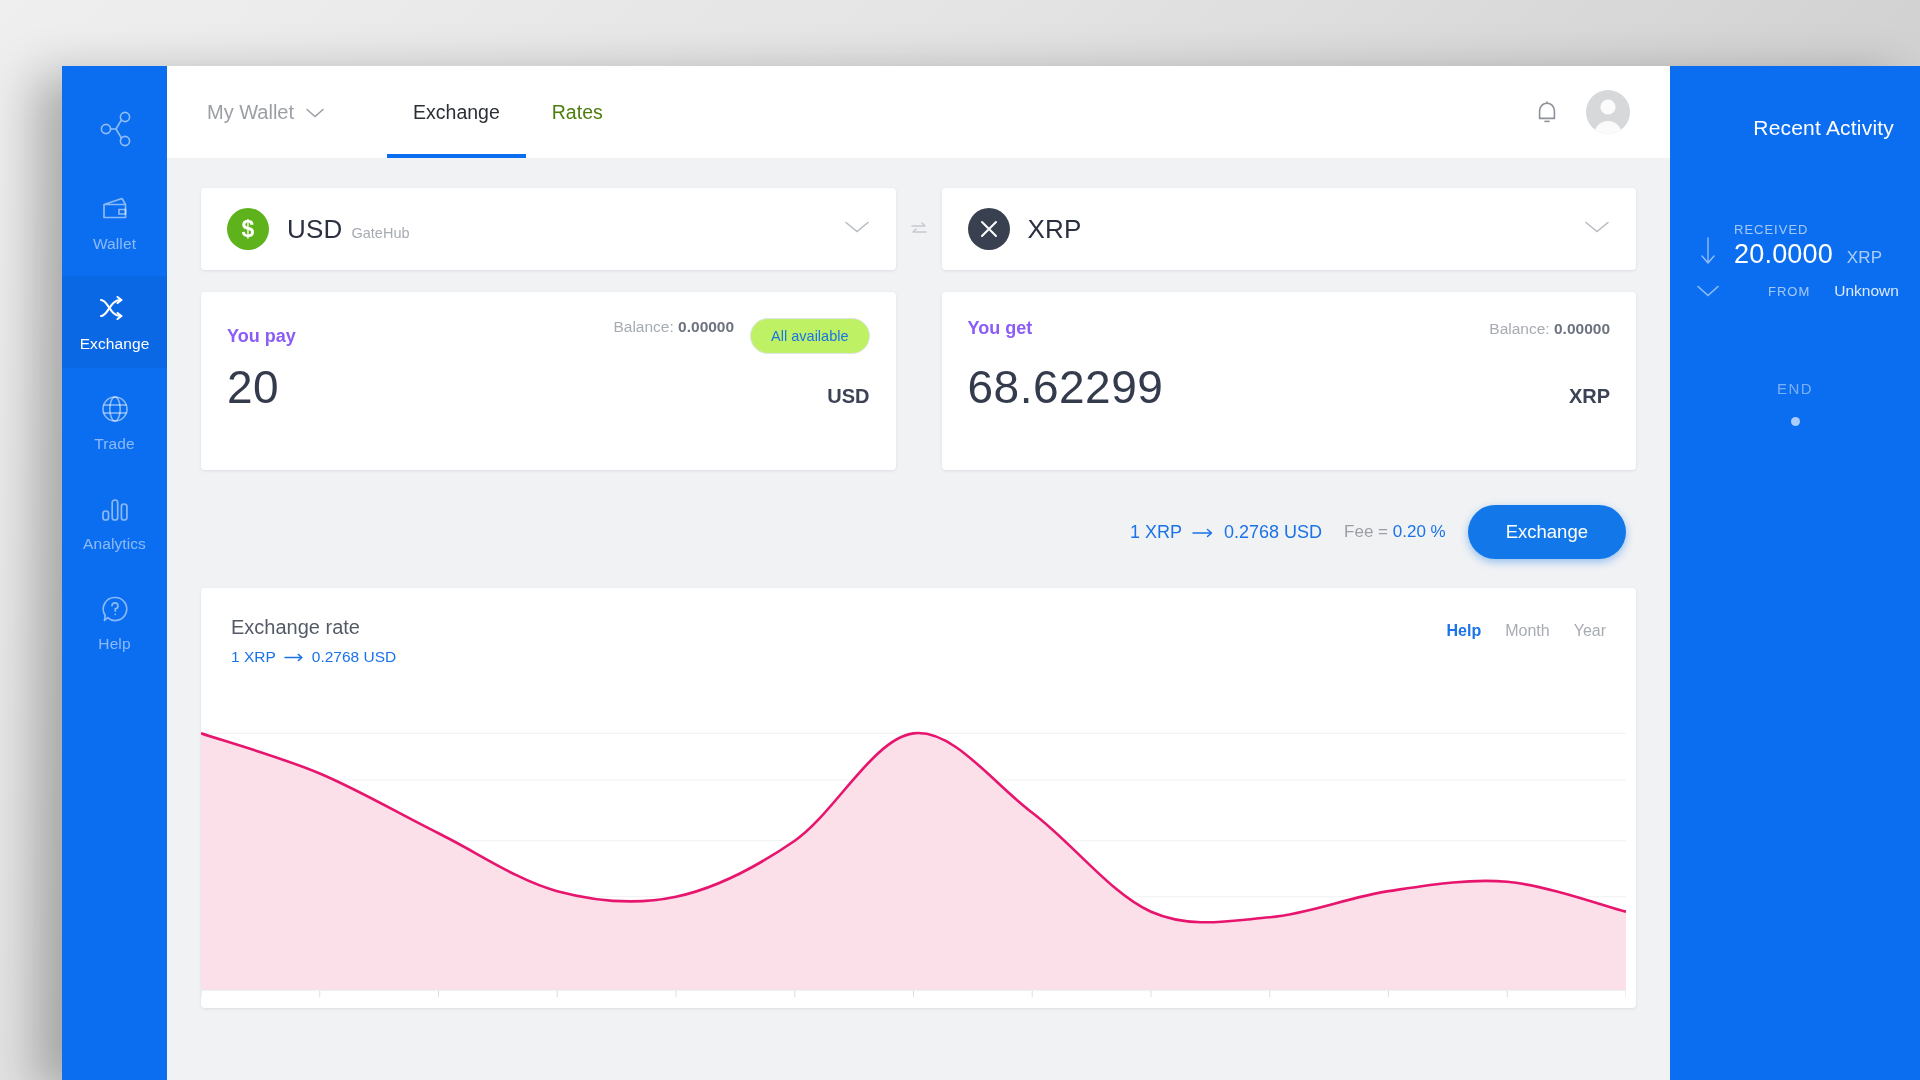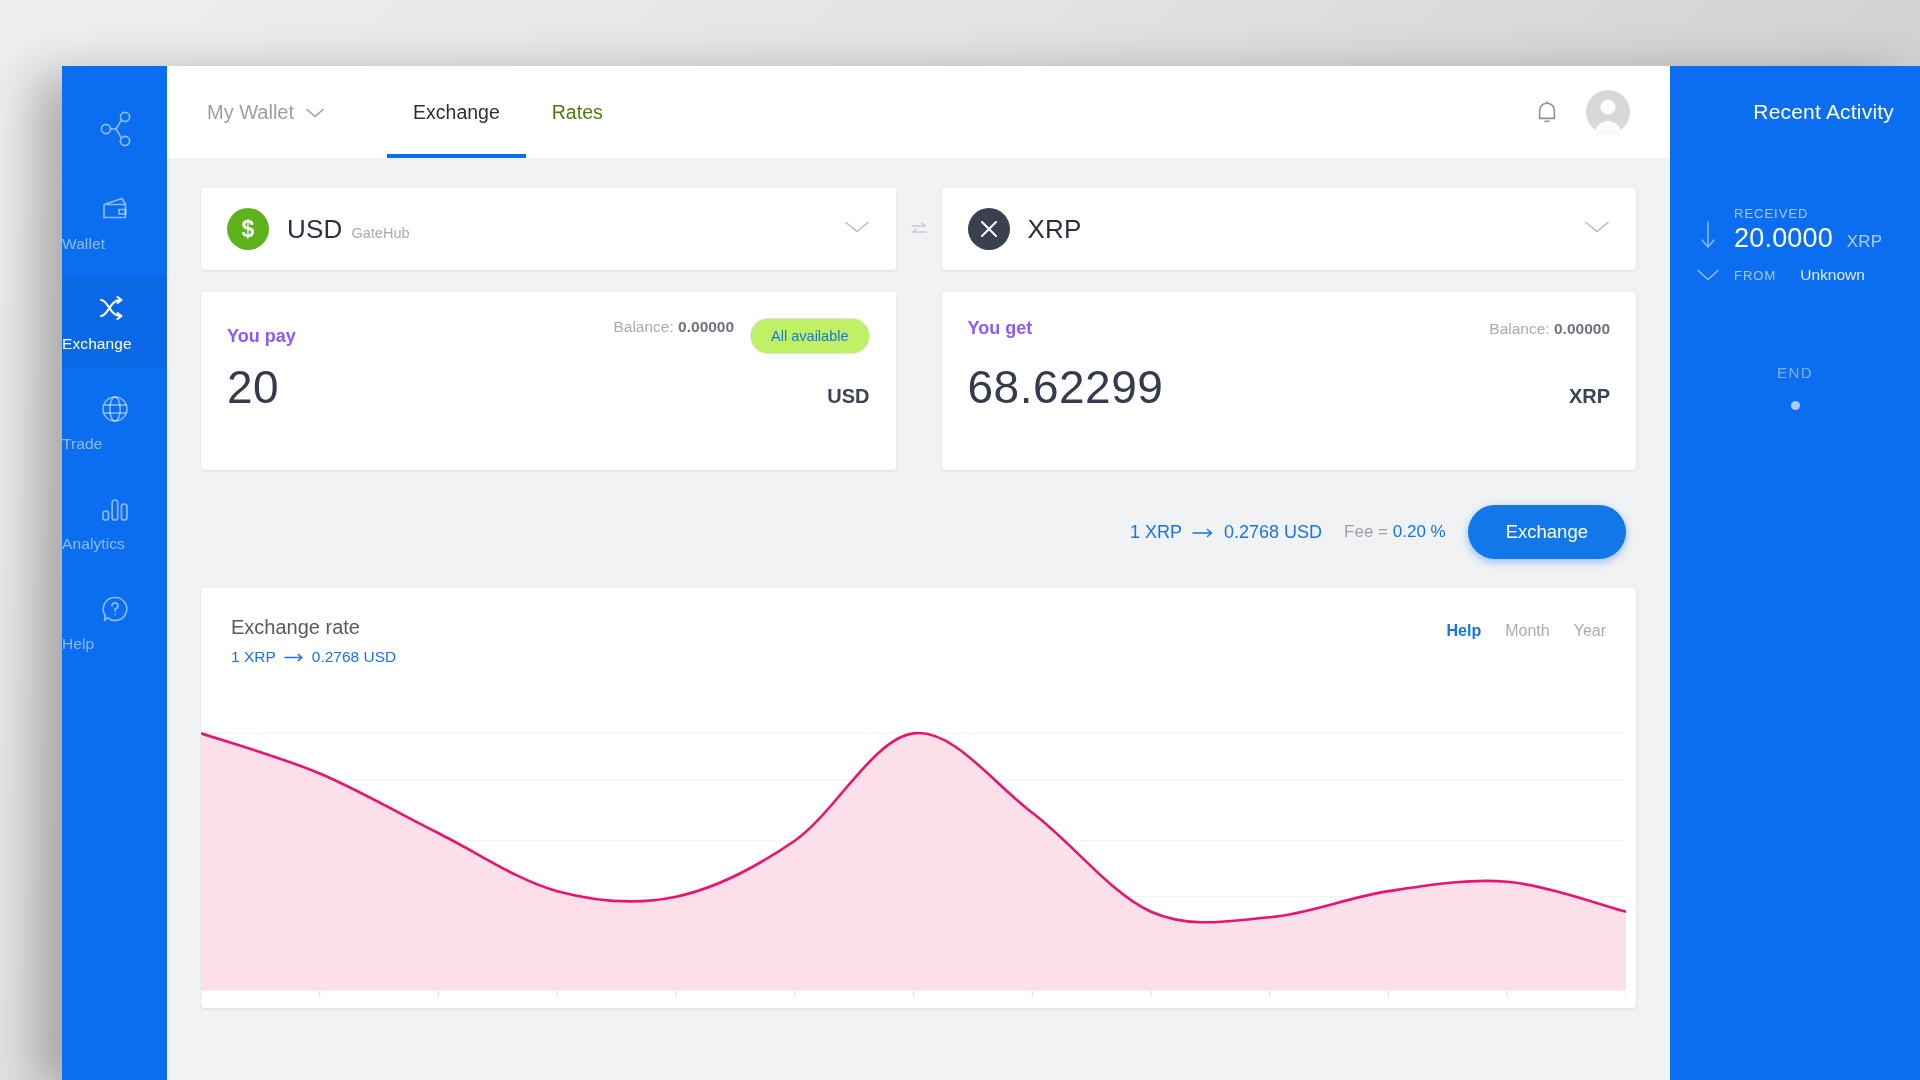--- a/index.html
+++ b/index.html
@@ -43,20 +43,21 @@
     display: flex;
     align-items: center;
     justify-content: center;
     opacity: .55;
   }
   .nav-item {
     height: 92px;
     margin-top: 8px;
     display: flex;
     flex-direction: column;
+    align-items: center;
     justify-content: center;
     gap: 9px;
     cursor: pointer;
     position: relative;
     color: rgba(255,255,255,.52);
   }
   .nav-item.active { color: #ffffff; background: #0a68e4; }
   .nav-item .nav-icon { display: flex; align-items: center; justify-content: center; height: 34px; }
   .nav-item .nav-label { font-size: 15.5px; letter-spacing: .1px; }
 
@@ -247,38 +248,38 @@
     bottom: 0;
   }
   #chart-plot svg { display: block; width: 100%; height: 100%; }
 
   
   #activity-panel {
     width: 250px;
     flex: 0 0 250px;
     background: #0b6ef0;
     color: #fff;
-    padding: 0 26px;
+    padding: 16px 26px;
     position: relative;
   }
   #activity-title {
     height: 92px;
     display: flex; align-items: center; justify-content: flex-end;
     font-size: 21px;
     letter-spacing: .2px;
   }
   #activity-list { padding-top: 48px; }
   .activity-item { display: flex; gap: 14px; }
   .act-arrows { display: flex; flex-direction: column; align-items: center; gap: 14px; color: rgba(255,255,255,.55); padding-top: 14px;}
   .act-body { flex: 1 1 auto; }
   .act-kind { font-size: 13px; letter-spacing: 1px; color: rgba(255,255,255,.62); }
   .act-amount { font-size: 27px; margin-top: 2px; letter-spacing: .2px; }
   .act-amount span { font-size: 17px; color: rgba(255,255,255,.66); margin-left: 6px; }
   .act-from-row { display: flex; gap: 24px; margin-top: 12px; align-items: baseline; }
-  .act-from-label { font-size: 13px; letter-spacing: 1px; color: rgba(255,255,255,.62); }
+  .act-from-label { font-size: 13px; letter-spacing: 1px; color: rgba(255,255,255,.62); margin-left: 34px; }
   .act-from-value { font-size: 15.5px; color: rgba(255,255,255,.86); }
   #activity-end {
     margin-top: 78px;
     text-align: center;
     font-size: 15px;
     letter-spacing: 1.5px;
     color: rgba(255,255,255,.45);
   }
   #activity-dot {
     width: 9px; height: 9px; border-radius: 50%;

